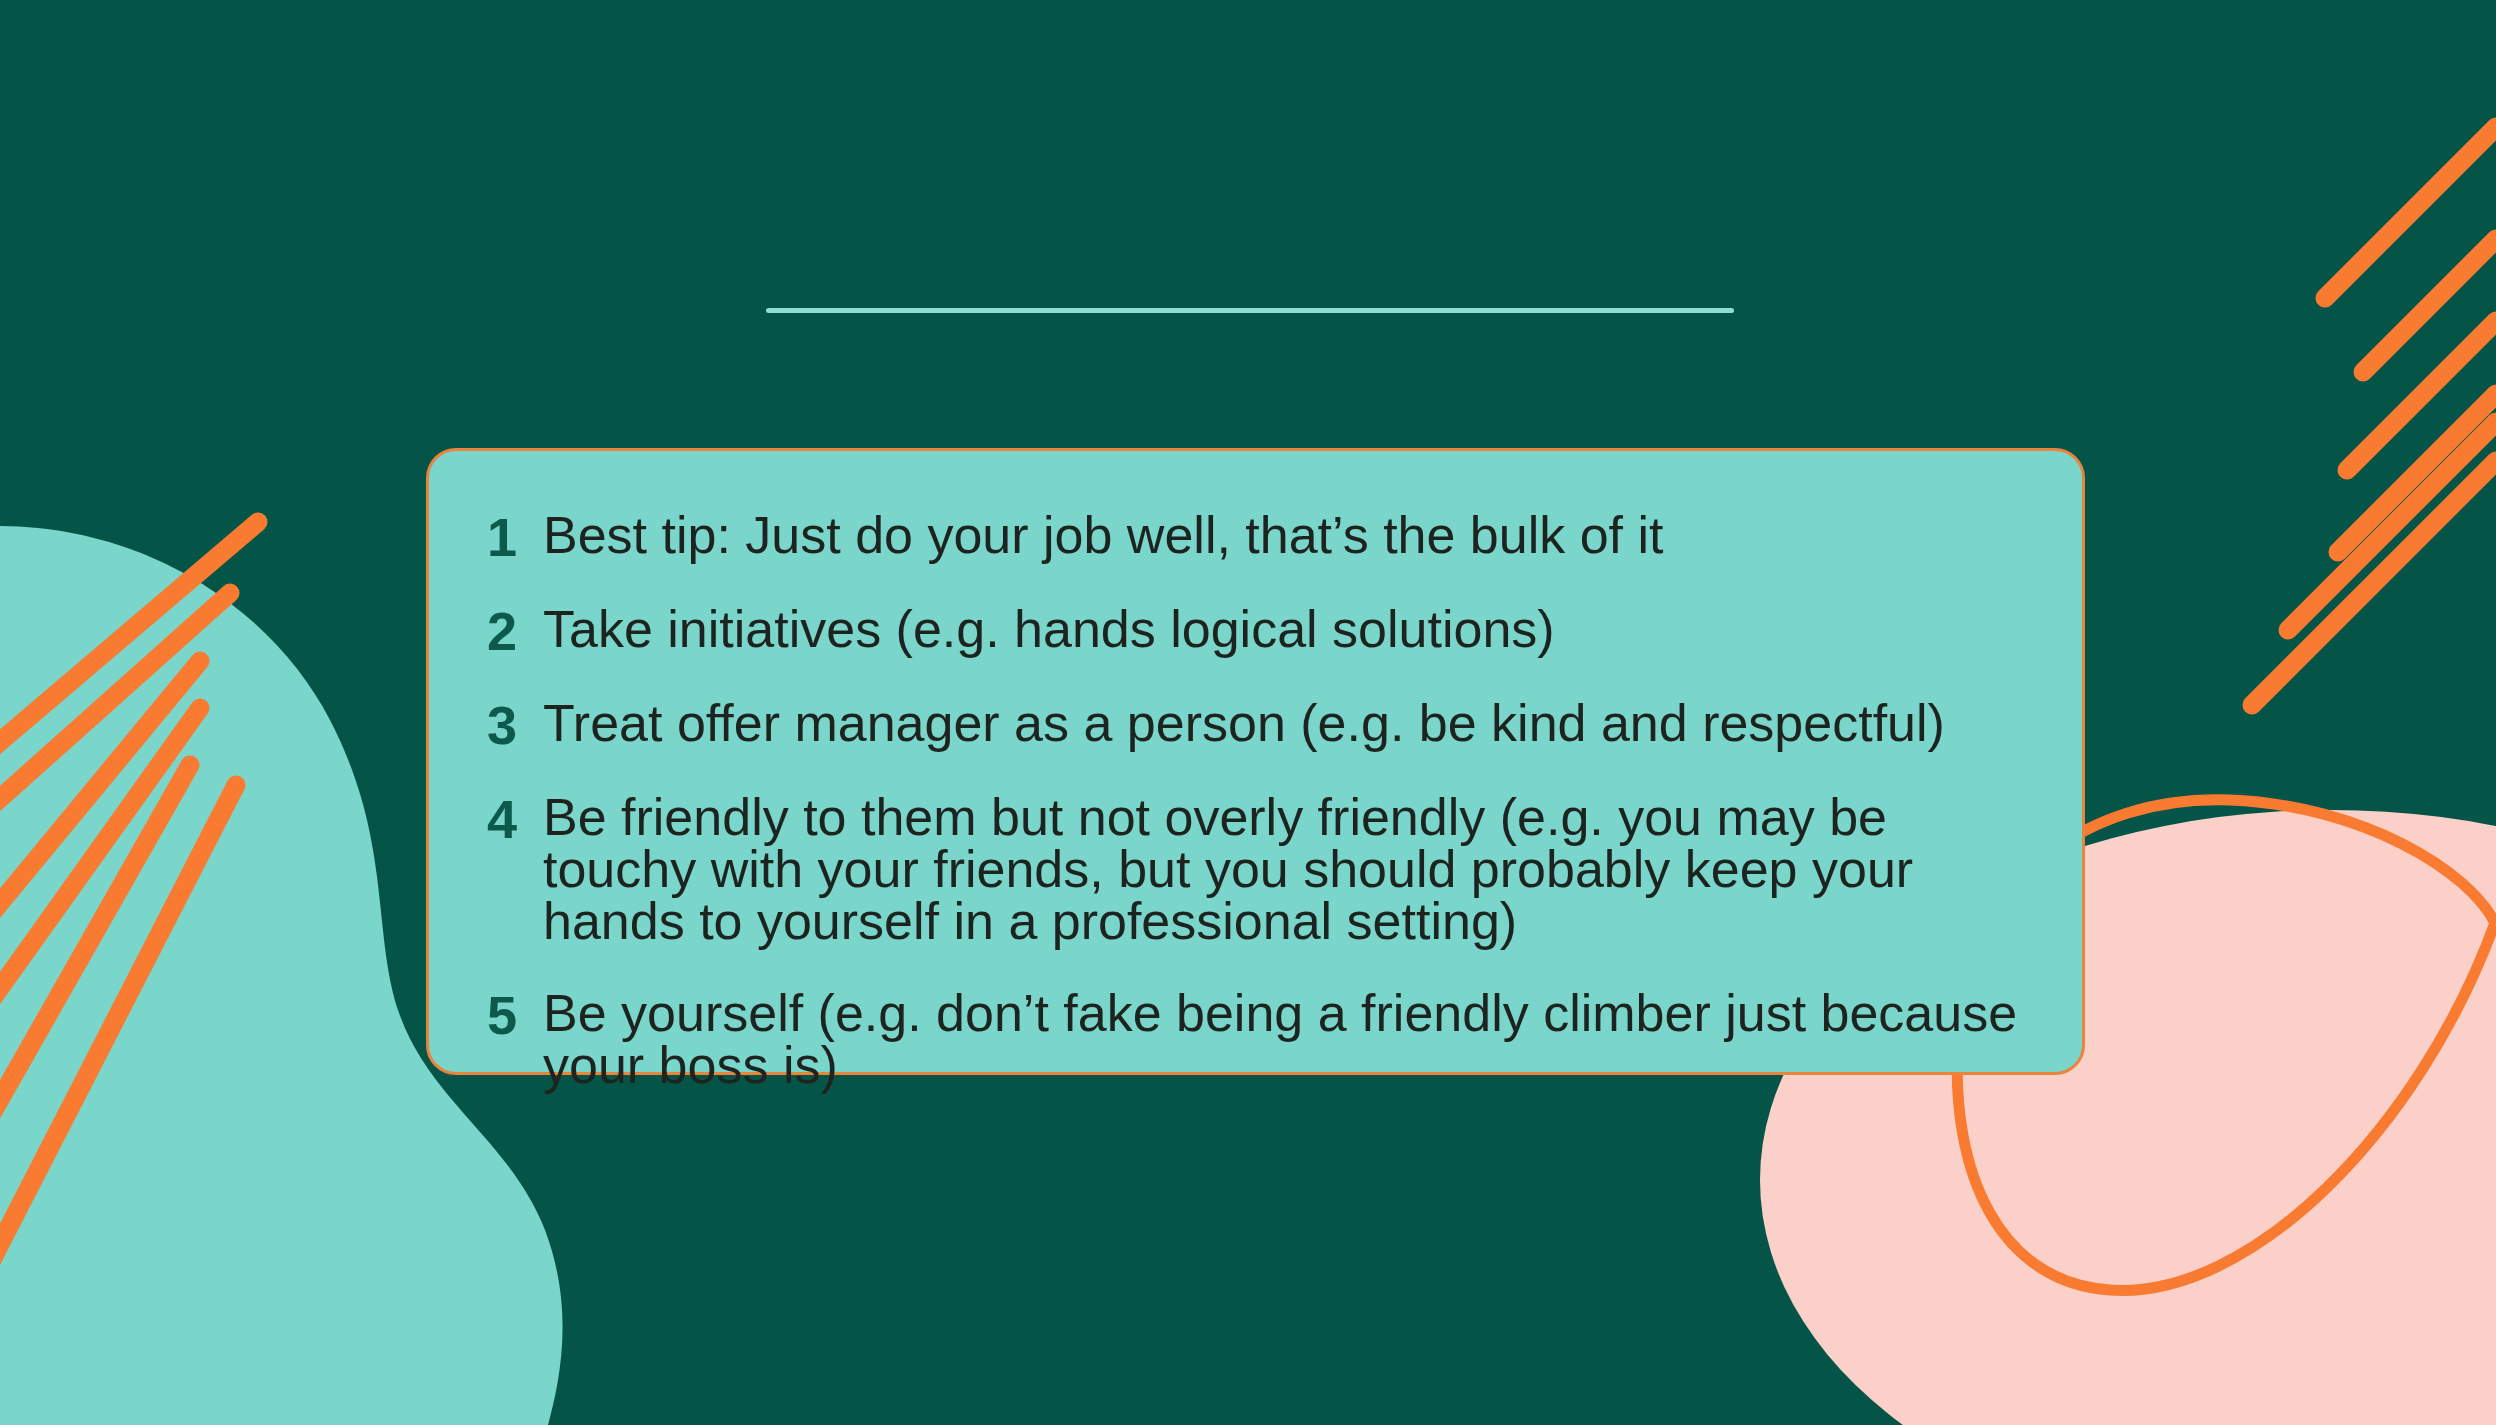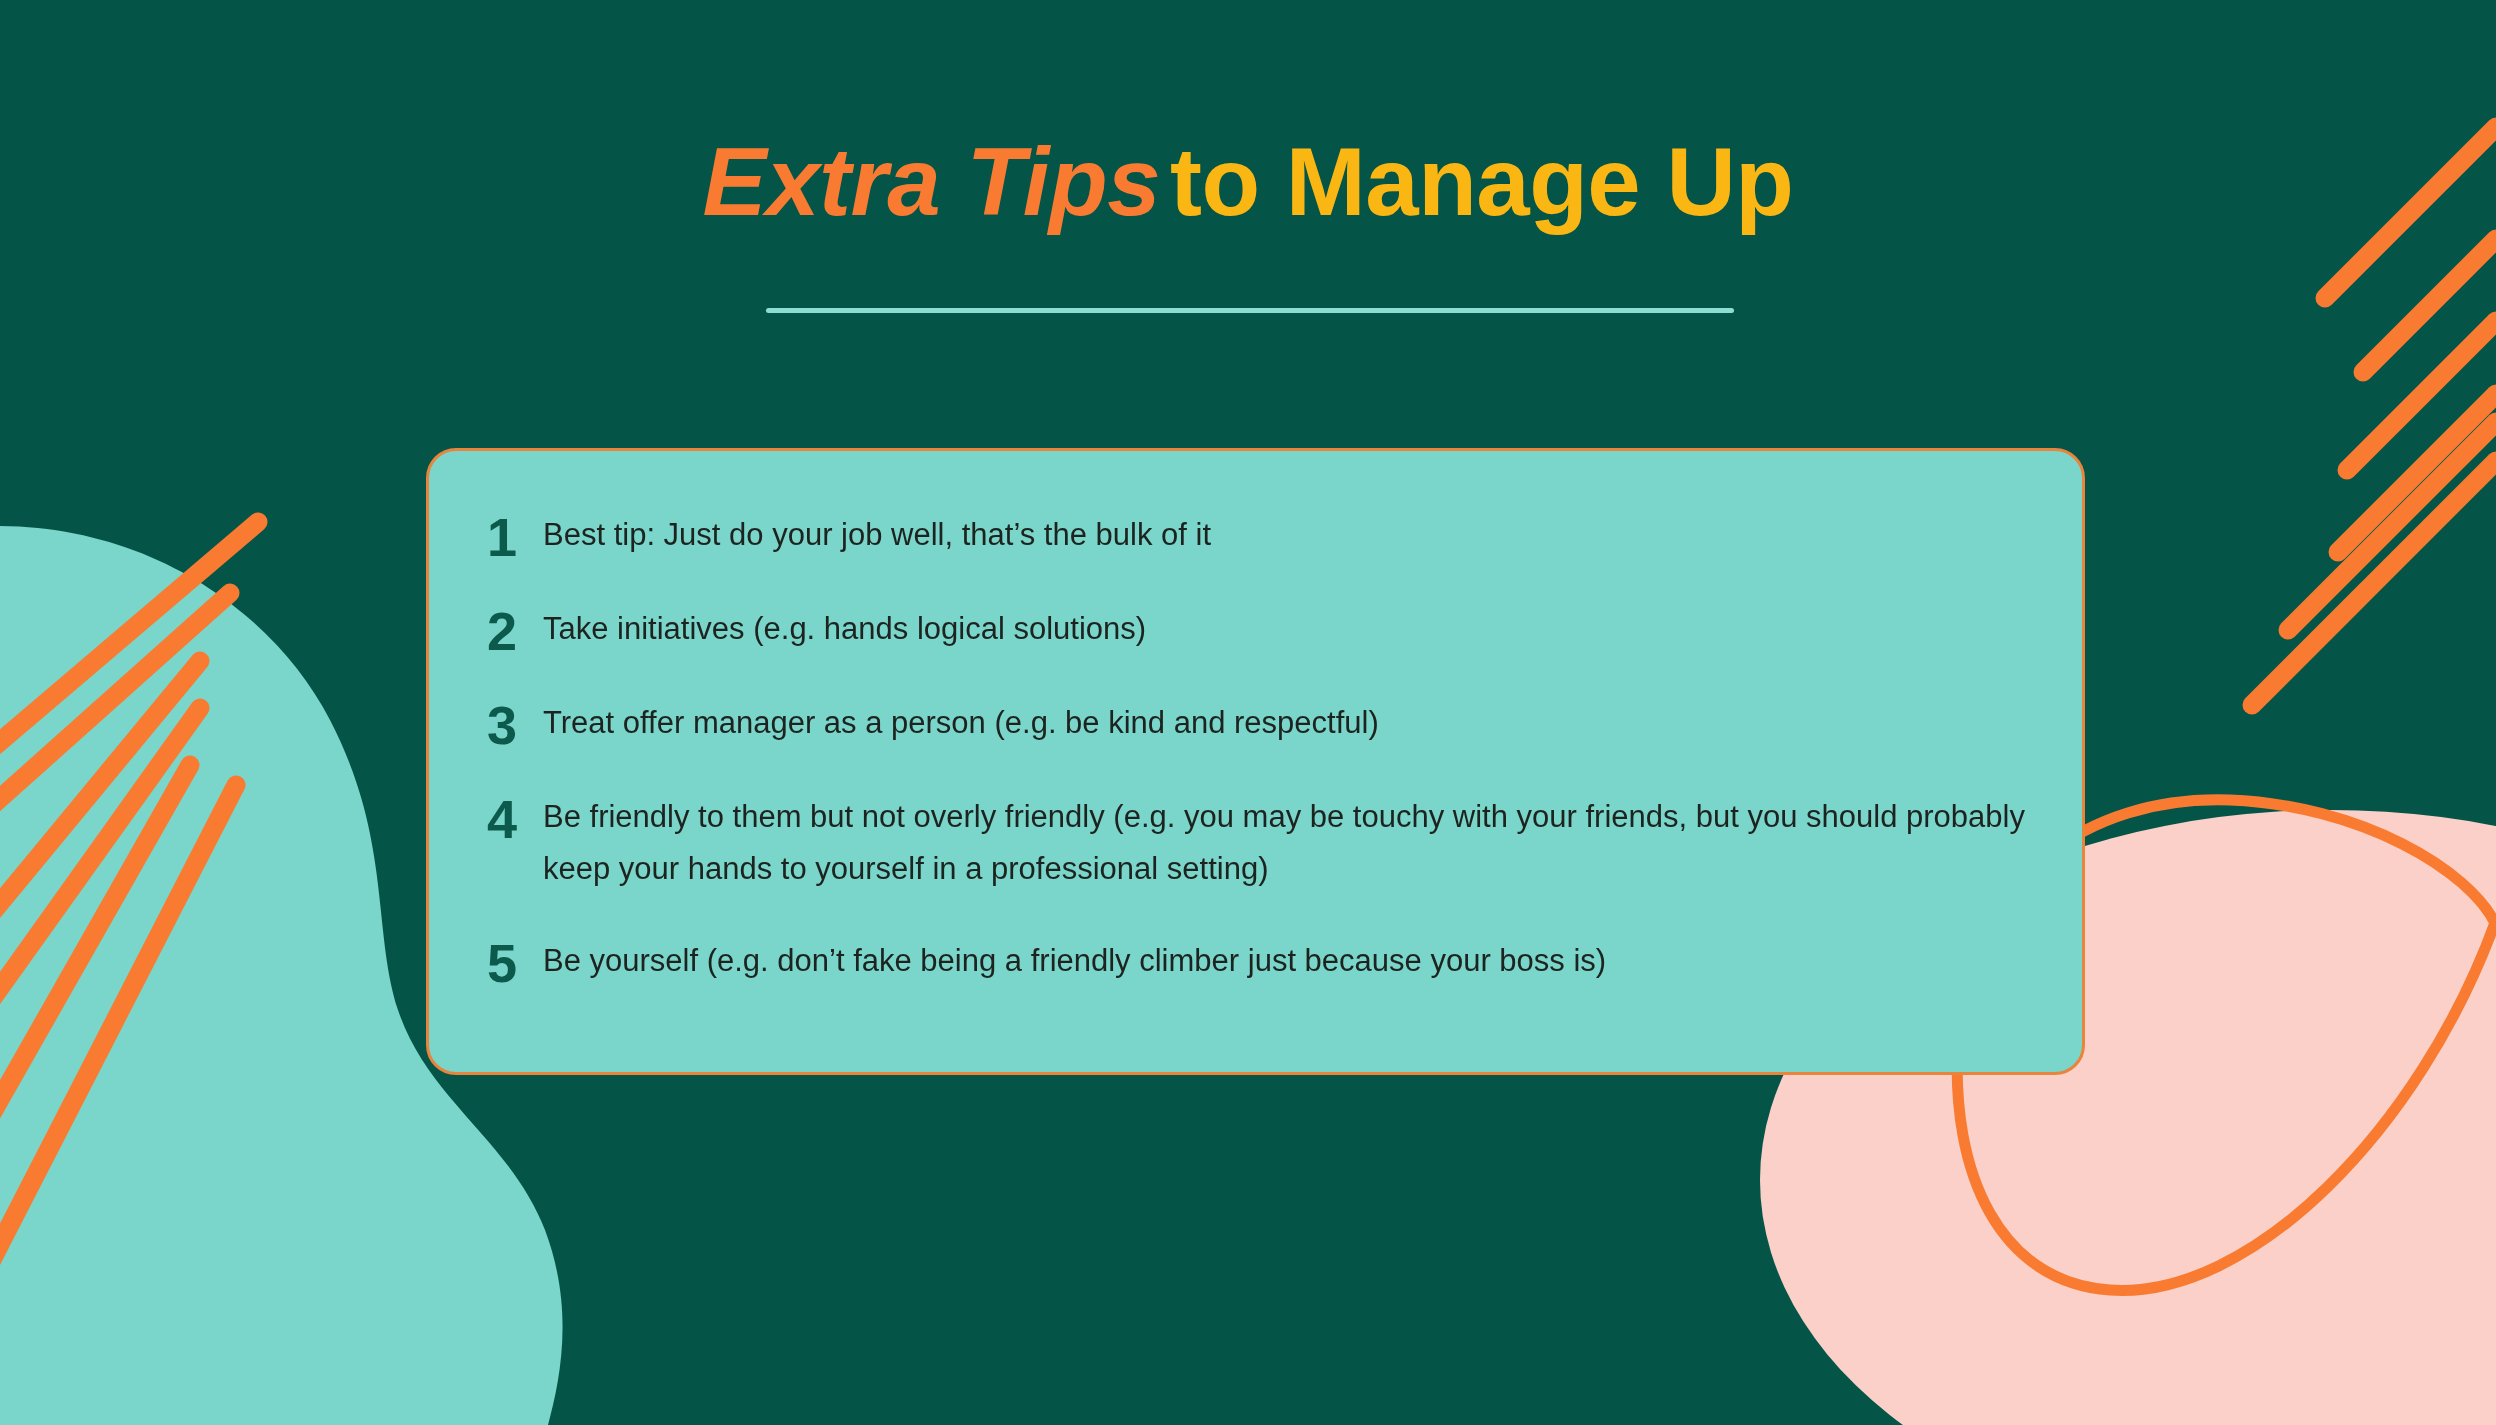--- a/index.html
+++ b/index.html
@@ -95,21 +95,21 @@
     color: #0B5A4B;
     font-size: 54px;
     line-height: 52px;
     font-weight: 700;
     text-align: left;
     padding-top: 2px;
   }
   .tip-text {
     flex: 1 1 auto;
     color: #1D2420;
-    font-size: 31px;
+    font-size: 52px;
     line-height: 52px;
     font-weight: 400;
   }
 </style>
 </head>
 <body>
 
 <div class="slide">
 
   <svg class="decor" viewBox="0 0 2496 1425" width="2496" height="1425" xmlns="http://www.w3.org/2000/svg" aria-hidden="true">
@@ -141,23 +141,20 @@
     <g stroke="#F97B32" stroke-width="19" stroke-linecap="round" fill="none">
       <line x1="-80" y1="810" x2="258" y2="522"></line>
       <line x1="-80" y1="870" x2="230" y2="593"></line>
       <line x1="-80" y1="1000" x2="200" y2="661"></line>
       <line x1="-80" y1="1100" x2="200" y2="708"></line>
       <line x1="-80" y1="1240" x2="190" y2="765"></line>
       <line x1="-80" y1="1400" x2="236" y2="785"></line>
     </g>
   </svg>
 
-  <div class="title-wrap">
-    <h1 class="title"><span class="accent">Extra Tips</span><span class="rest">to Manage Up</span></h1>
-  </div>
 
   <div class="divider"></div>
 
   <div class="card">
     <ul class="tips">
       <li class="tip">
         <span class="tip-num">1</span>
         <span class="tip-text">Best tip: Just do your job well, that’s the bulk of it</span>
       </li>
       <li class="tip">

